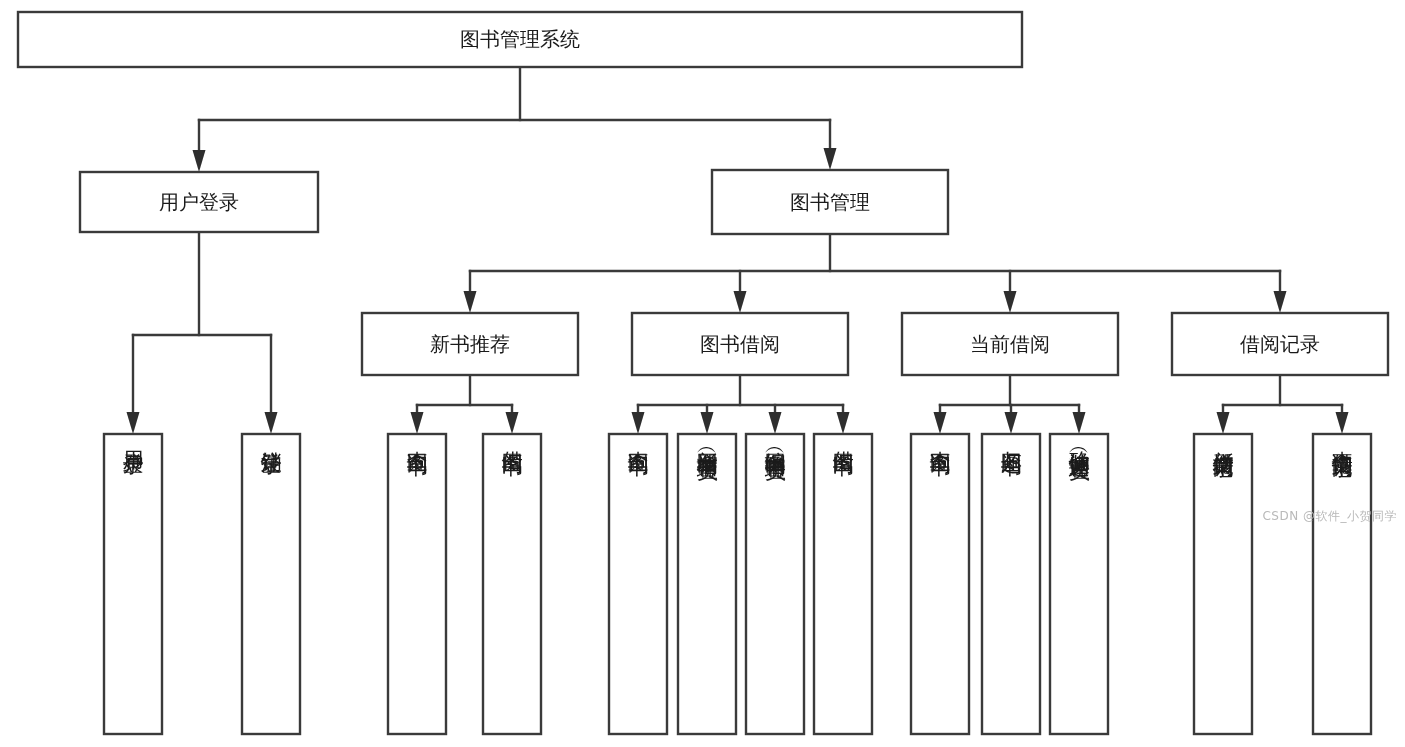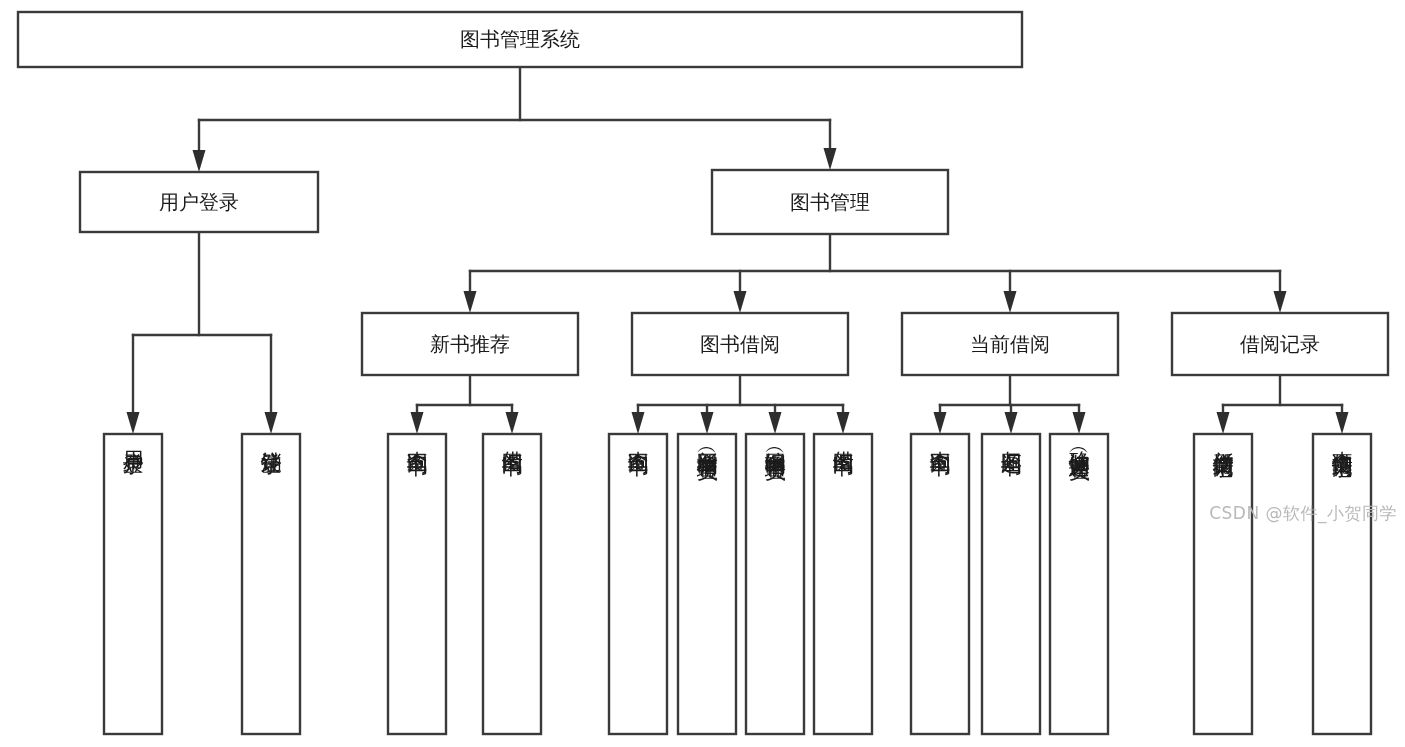--- a/index.html
+++ b/index.html
@@ -62,21 +62,21 @@
     align-items: center;
     justify-content: flex-start;
     white-space: nowrap;
     pointer-events: none;
   }
   .watermark {
     position: absolute;
     right: 8px;
     bottom: 7px;
     font-family: "DejaVu Sans", "Liberation Sans", sans-serif;
-    font-size: 17px;
+    font-size: 12px;
     color: #b9b9b9;
     letter-spacing: 0.5px;
     white-space: nowrap;
   }
 </style>
 </head>
 <body>
 
 <div id="diagram-root">
 

